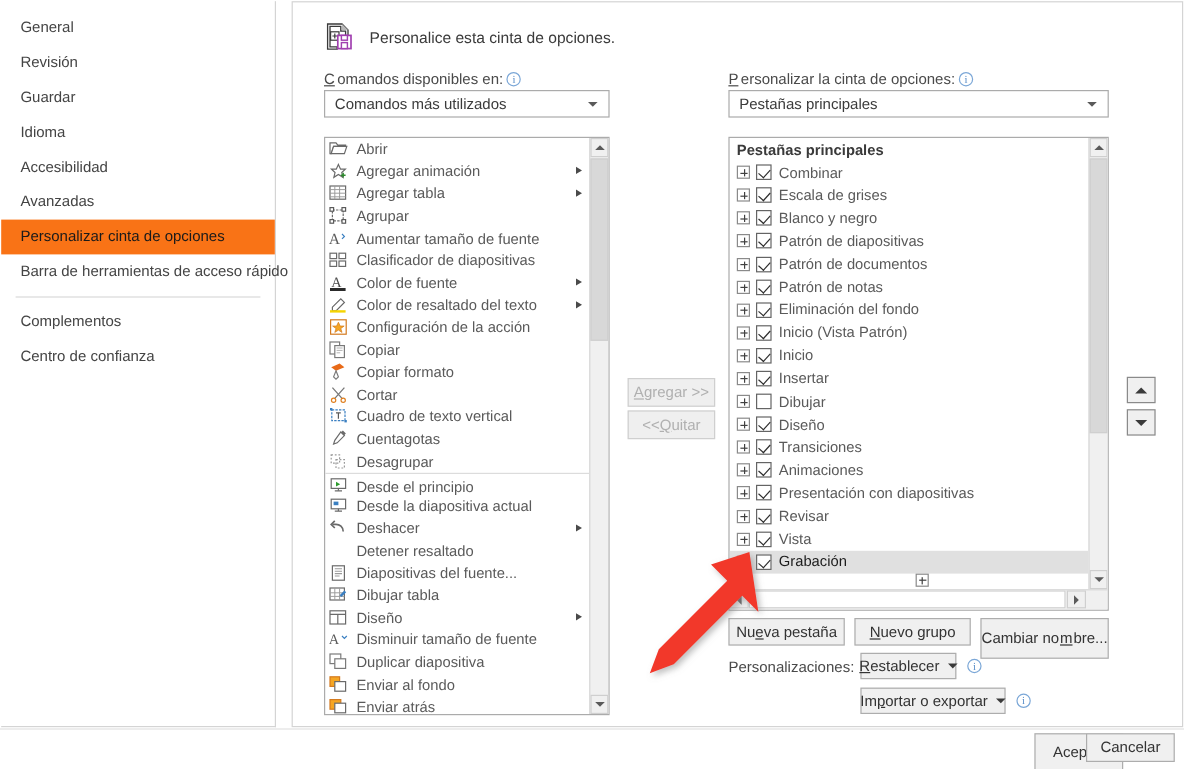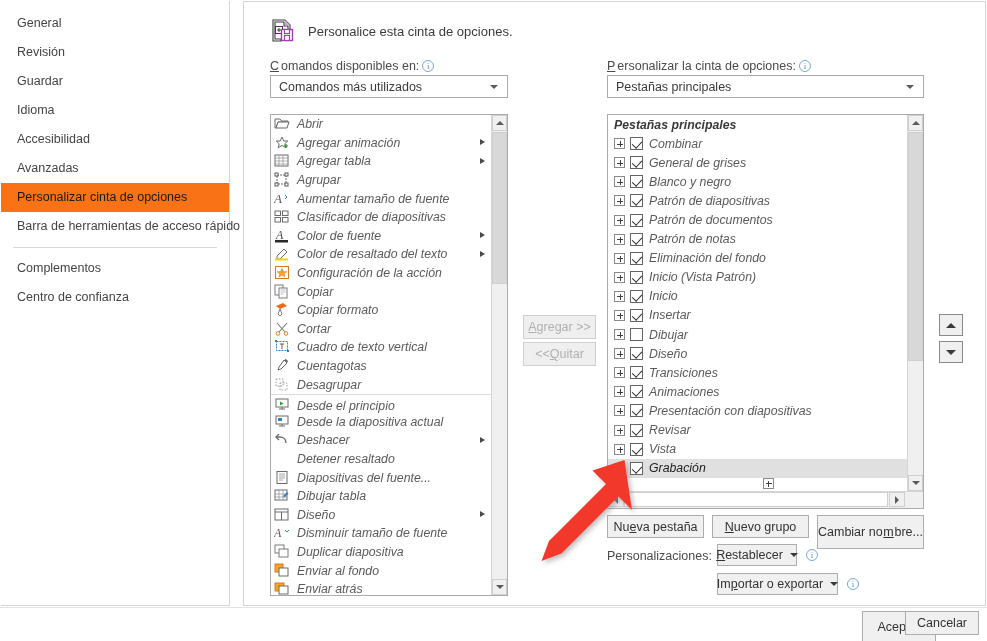--- a/index.html
+++ b/index.html
@@ -64,21 +64,20 @@
   .combo .cb-arrow {
     position:absolute; right:9px; top:50%; margin-top:-2px;
     width:0; height:0; border-left:4px solid transparent; border-right:4px solid transparent;
     border-top:4px solid #5a5a5a;
   }
 
   
   .listbox {
     position:absolute; background:#fff; border:1px solid #ababab;
     overflow:hidden;
-    font-style:italic;
   }
   .lb-inner { position:absolute; left:0; top:0; right:16px; bottom:0; overflow:hidden; }
 
   .cmdrow {
     height:18.6px; display:flex; align-items:center;
     padding-left:3px; font-size:12.3px; color:#5a5a5a; white-space:nowrap;
     position:relative;
   }
   .cmdrow .ic { width:18px; height:16px; flex:0 0 18px; margin-right:5px; position:relative; }
   .cmdrow .sub {
@@ -448,21 +447,21 @@
       <div class="lb-inner" style="right:16px; bottom:17px;" id="tablist">
           <div class="tabrow head">Pestañas principales</div>
           <div class="tabrow">
             <span class="exp plus"></span>
             <span class="chk on"></span>
             <span>Combinar</span>
           </div>
           <div class="tabrow">
             <span class="exp plus"></span>
             <span class="chk on"></span>
-            <span>General de grises</span>
+            <span>Escala de grises</span>
           </div>
           <div class="tabrow">
             <span class="exp plus"></span>
             <span class="chk on"></span>
             <span>Blanco y negro</span>
           </div>
           <div class="tabrow">
             <span class="exp plus"></span>
             <span class="chk on"></span>
             <span>Patrón de diapositivas</span>

